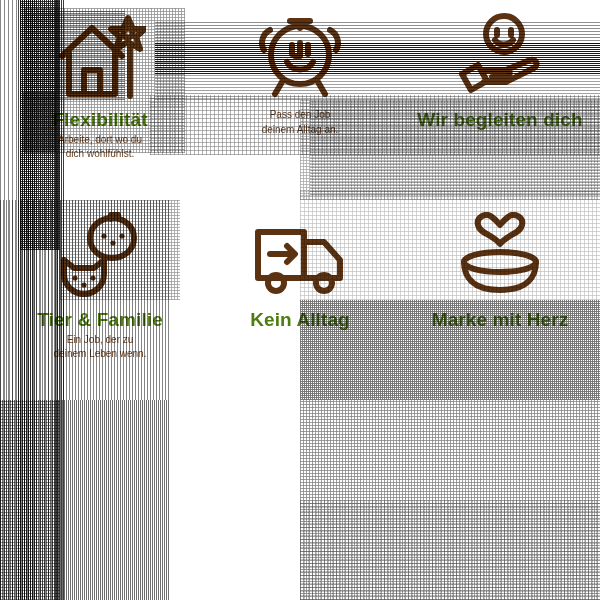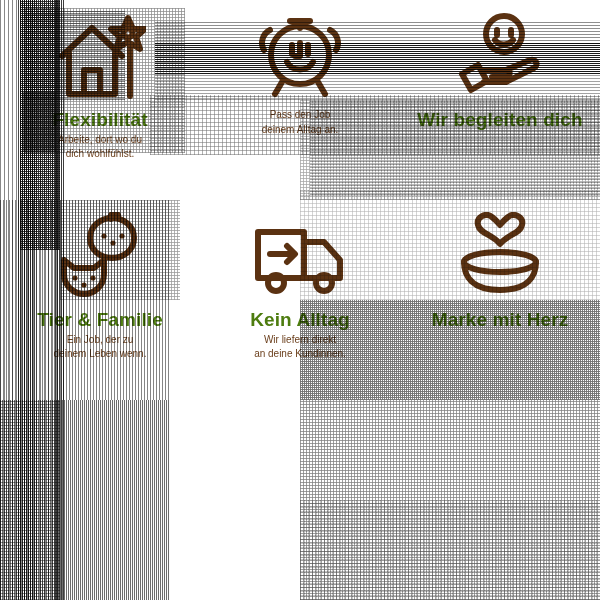--- a/index.html
+++ b/index.html
@@ -189,22 +189,20 @@
         <svg width="92" height="88" viewBox="0 0 92 88" fill="none" stroke="#5b3212" stroke-width="6" stroke-linecap="round" stroke-linejoin="round">
           <path d="M4 20 L50 20 L50 66 L4 66 Z"></path>
           <path d="M50 30 L70 30 L86 48 L86 66 L50 66"></path>
           <circle cx="22" cy="71" r="8"></circle>
           <circle cx="70" cy="71" r="8"></circle>
           <path d="M16 42 L40 42"></path>
           <path d="M33 34 L41 42 L33 50"></path>
         </svg>
       </div>
       <div class="c-title">Kein Alltag</div>
-      <div class="c-desc">Wir liefern direkt
-an deine Kundinnen.</div>
     </div>
 
     <div class="cell">
       <div class="icon-wrap">
         <svg width="92" height="88" viewBox="0 0 92 88" fill="none" stroke="#5b3212" stroke-width="6" stroke-linecap="round" stroke-linejoin="round">
           <path d="M46 32 C38 22 26 22 24 13 C22 5 32 0 38 5 C42 8 46 13 46 13 C46 13 50 8 54 5 C60 0 70 5 68 13 C66 22 54 22 46 32 Z"></path>
           <ellipse cx="46" cy="50" rx="36" ry="10"></ellipse>
           <path d="M10 50 C10 64 18 78 46 78 C74 78 82 64 82 50"></path>
         </svg>
       </div>

